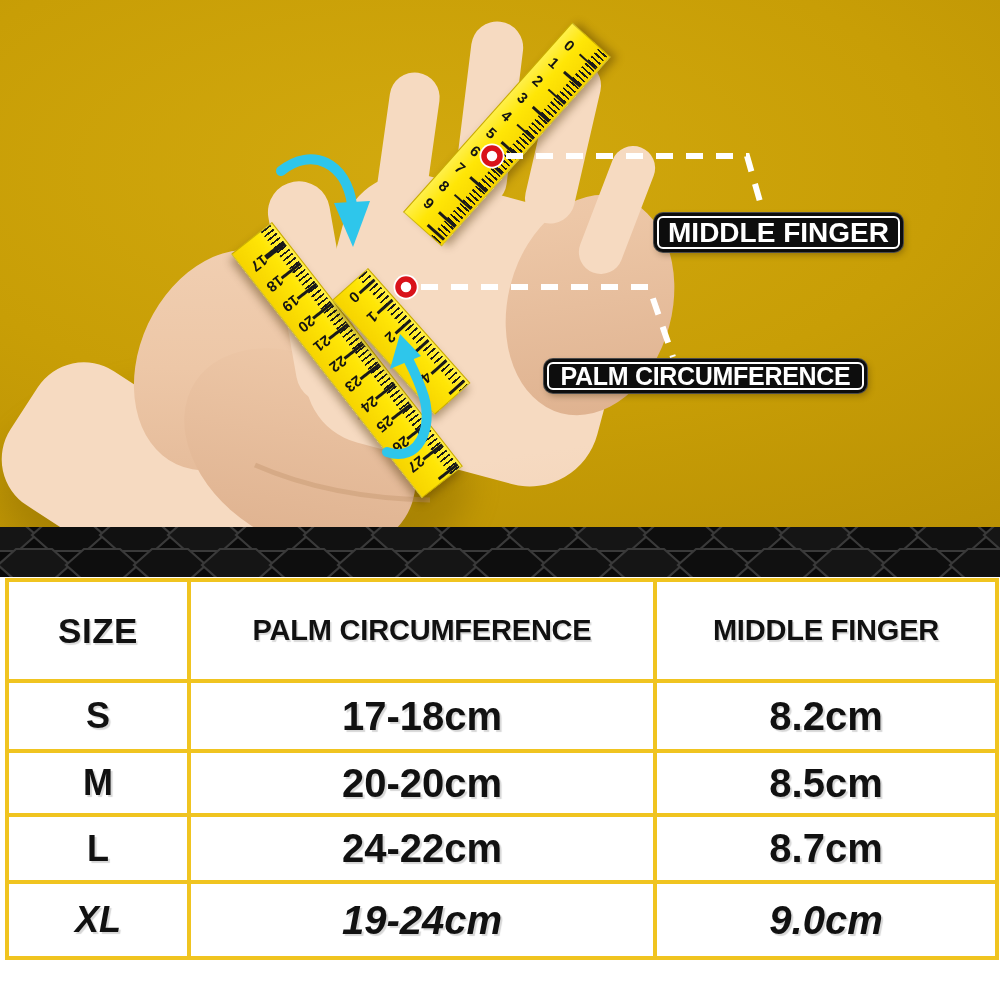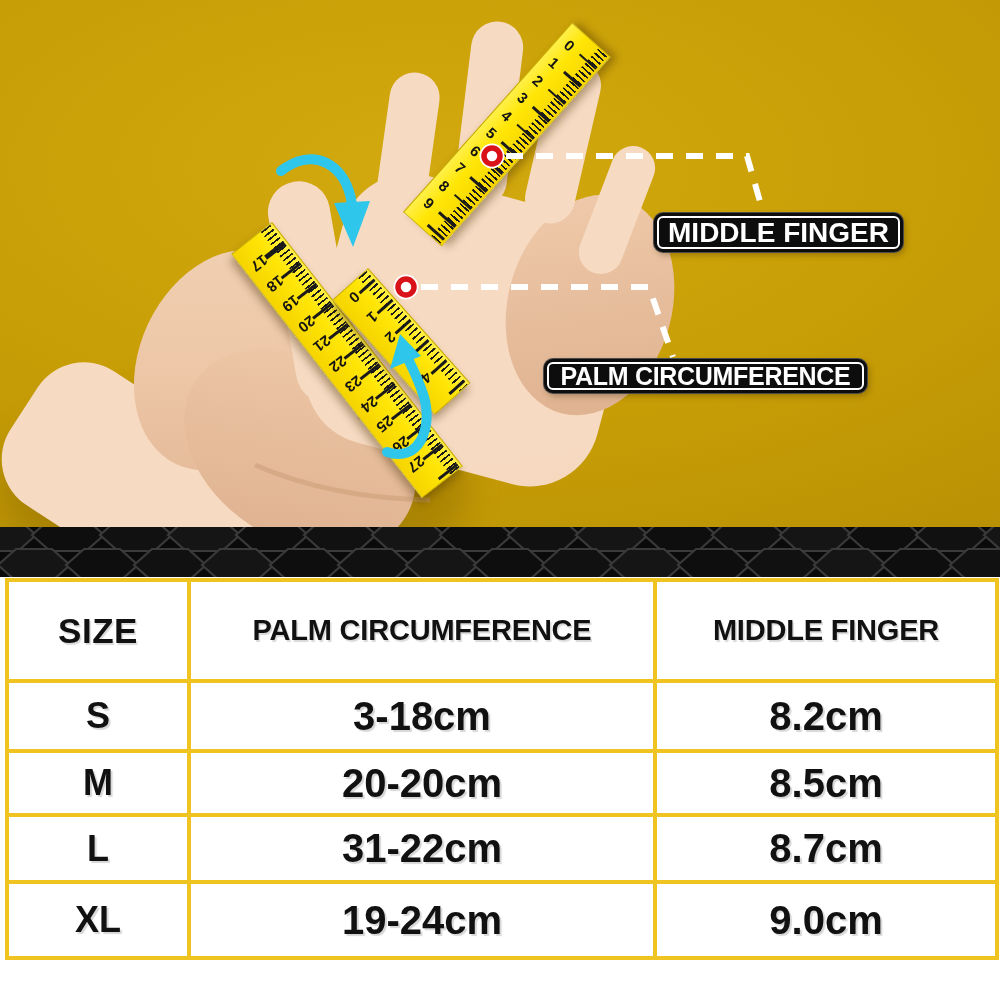--- a/index.html
+++ b/index.html
@@ -46,21 +46,21 @@
 
   
   .table-wrap{position:absolute;left:0;top:577px;width:1000px;height:423px;background:#fff;}
   table.size{position:absolute;left:5px;top:1px;width:990px;border-collapse:collapse;table-layout:fixed;}
   table.size th, table.size td{border:4px solid #F0C420;text-align:center;vertical-align:middle;
          color:#111;font-weight:bold;background:#fff;}
   th.h-size{font-size:35px;height:95px;letter-spacing:.5px;}
   th.h-col{font-size:29px;letter-spacing:-.2px;}
   td.c-size{font-size:36px;}
   td.c-val{font-size:40px;}
-  tr.r1 td{height:64px;} tr.r2 td{height:58px;} tr.r3 td{height:61px;} tr.r4 td{height:70px;}
+  tr.r1 td{height:64px;} tr.r2 td{height:58px;} tr.r3 td{height:61px;} tr.r4 td{height:70px;font-style:italic;}
   table.size th{text-shadow:1.5px 1.5px 1px rgba(0,0,0,.15);}
   table.size td{text-shadow:2px 2px 1px rgba(0,0,0,.16);}
 </style>
 </head>
 <body>
 
 <div class="stage">
 
   <div class="photo">
 
@@ -224,31 +224,31 @@
       <thead>
         <tr>
           <th class="h-size">SIZE</th>
           <th class="h-col">PALM CIRCUMFERENCE</th>
           <th class="h-col">MIDDLE FINGER</th>
         </tr>
       </thead>
       <tbody>
         <tr class="r1">
           <td class="c-size">S</td>
-          <td class="c-val">3-18cm</td>
+          <td class="c-val">17-18cm</td>
           <td class="c-val">8.2cm</td>
         </tr>
         <tr class="r2">
           <td class="c-size">M</td>
           <td class="c-val">20-20cm</td>
           <td class="c-val">8.5cm</td>
         </tr>
         <tr class="r3">
           <td class="c-size">L</td>
-          <td class="c-val">31-22cm</td>
+          <td class="c-val">24-22cm</td>
           <td class="c-val">8.7cm</td>
         </tr>
         <tr class="r4">
           <td class="c-size">XL</td>
           <td class="c-val">19-24cm</td>
           <td class="c-val">9.0cm</td>
         </tr>
       </tbody>
     </table>
   </div>

